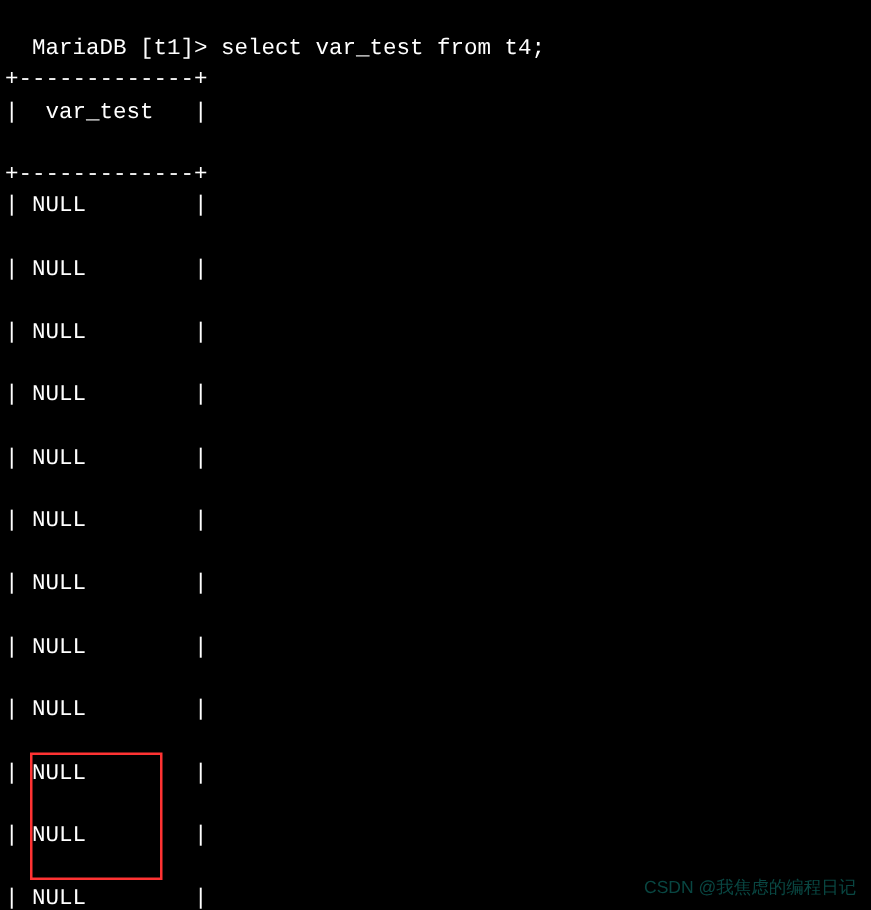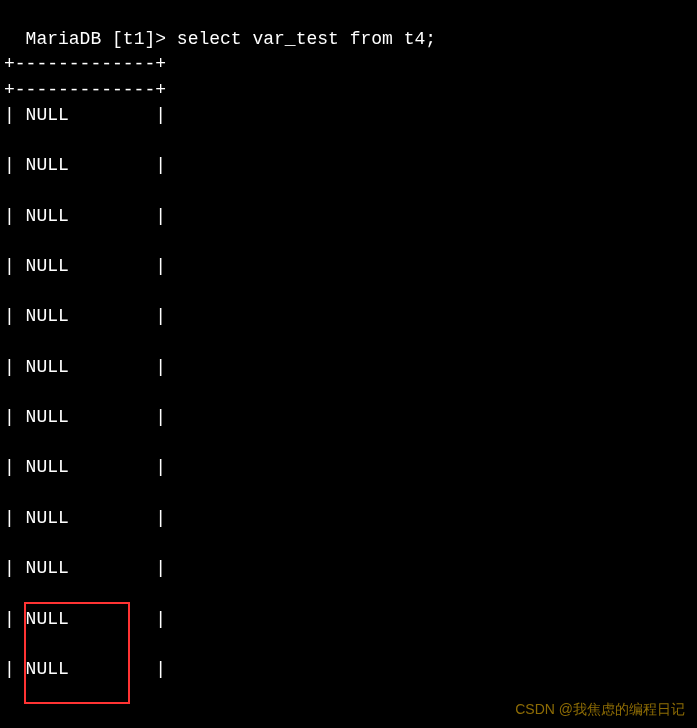--- a/index.html
+++ b/index.html
@@ -37,32 +37,33 @@
       left: 24px;
       top: 602px;
       width: 106px;
       height: 102px;
       pointer-events: none;
     }
     .watermark {
       position: absolute;
       bottom: 8px;
       right: 12px;
-      color: #eab308;
+      color: #0f766e;
       font-size: 14px;
       opacity: 0.6;
       font-family: sans-serif;
     }
   </style>
 </head>
 <body>
 
 <div class="terminal">
   <span class="prompt-line"><span>MariaDB [t1]&gt; </span><span>select var_test from t4;</span></span>
 <span class="separator">+-------------+</span>
+<span class="header-row">|  var_test   |</span>
 <span class="separator">+-------------+</span>
 <span class="data-row">| NULL        |</span>
 <span class="data-row">| NULL        |</span>
 <span class="data-row">| NULL        |</span>
 <span class="data-row">| NULL        |</span>
 <span class="data-row">| NULL        |</span>
 <span class="data-row">| NULL        |</span>
 <span class="data-row">| NULL        |</span>
 <span class="data-row">| NULL        |</span>
 <span class="data-row">| NULL        |</span>

